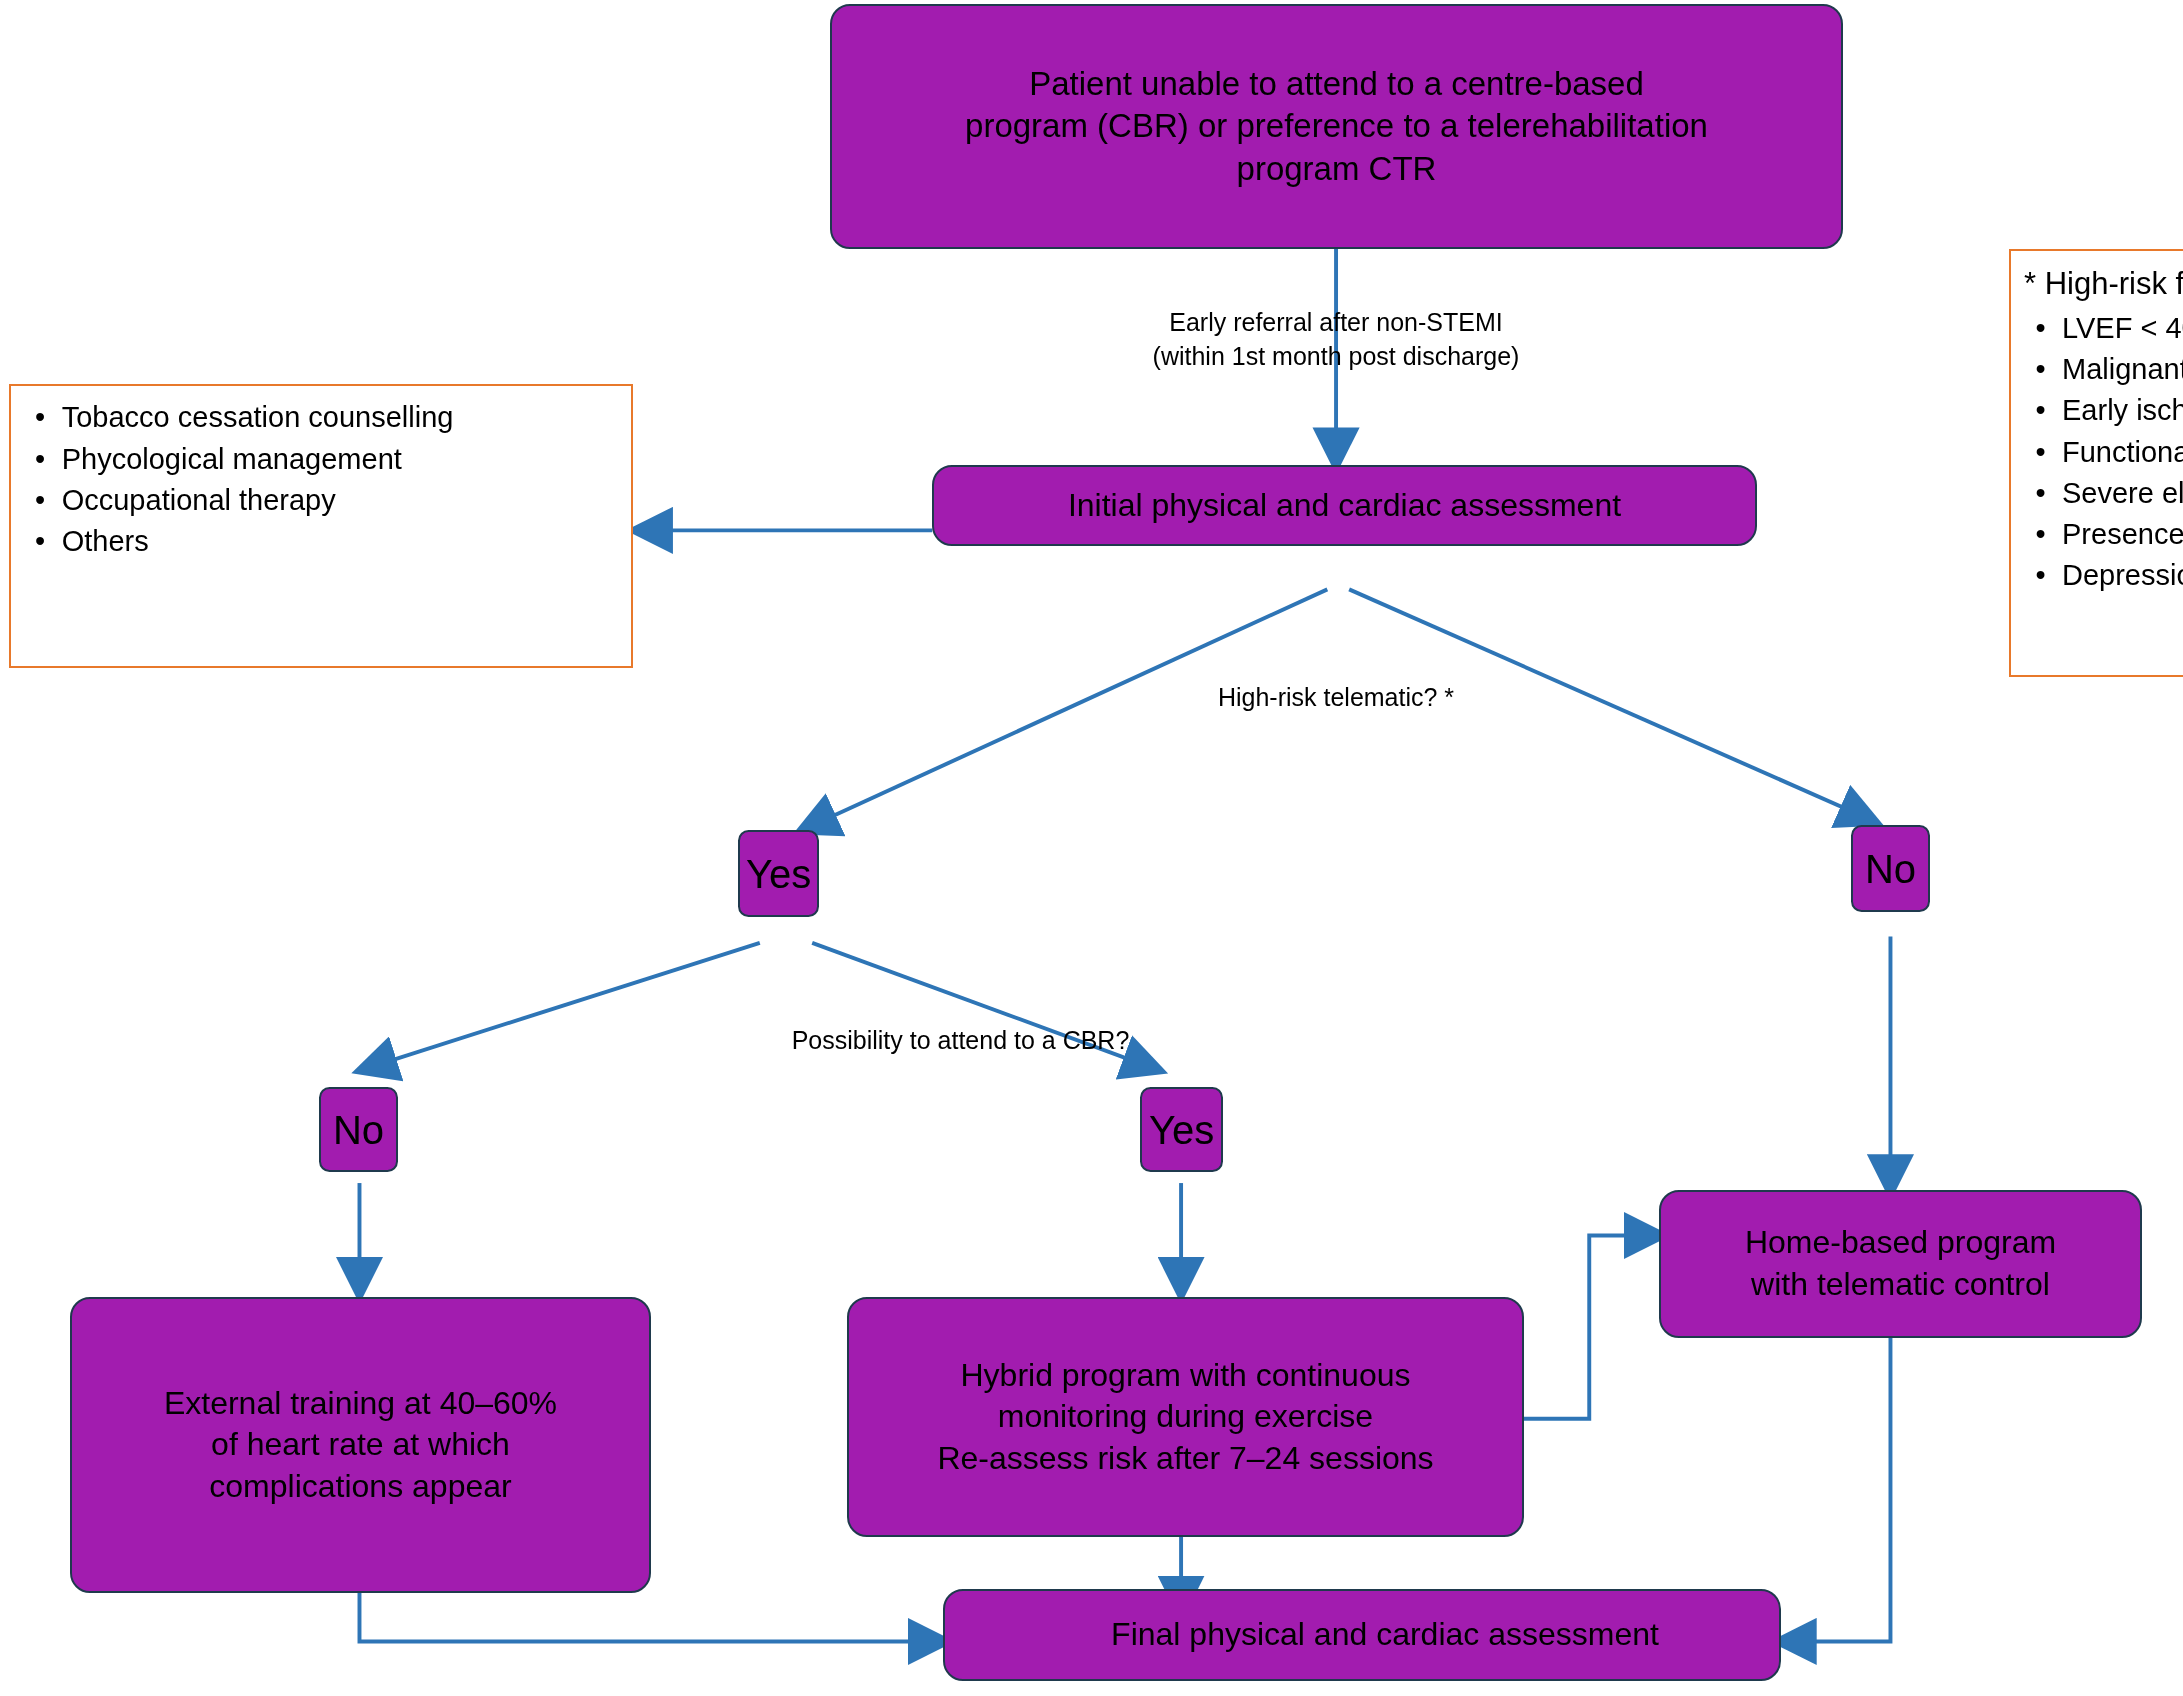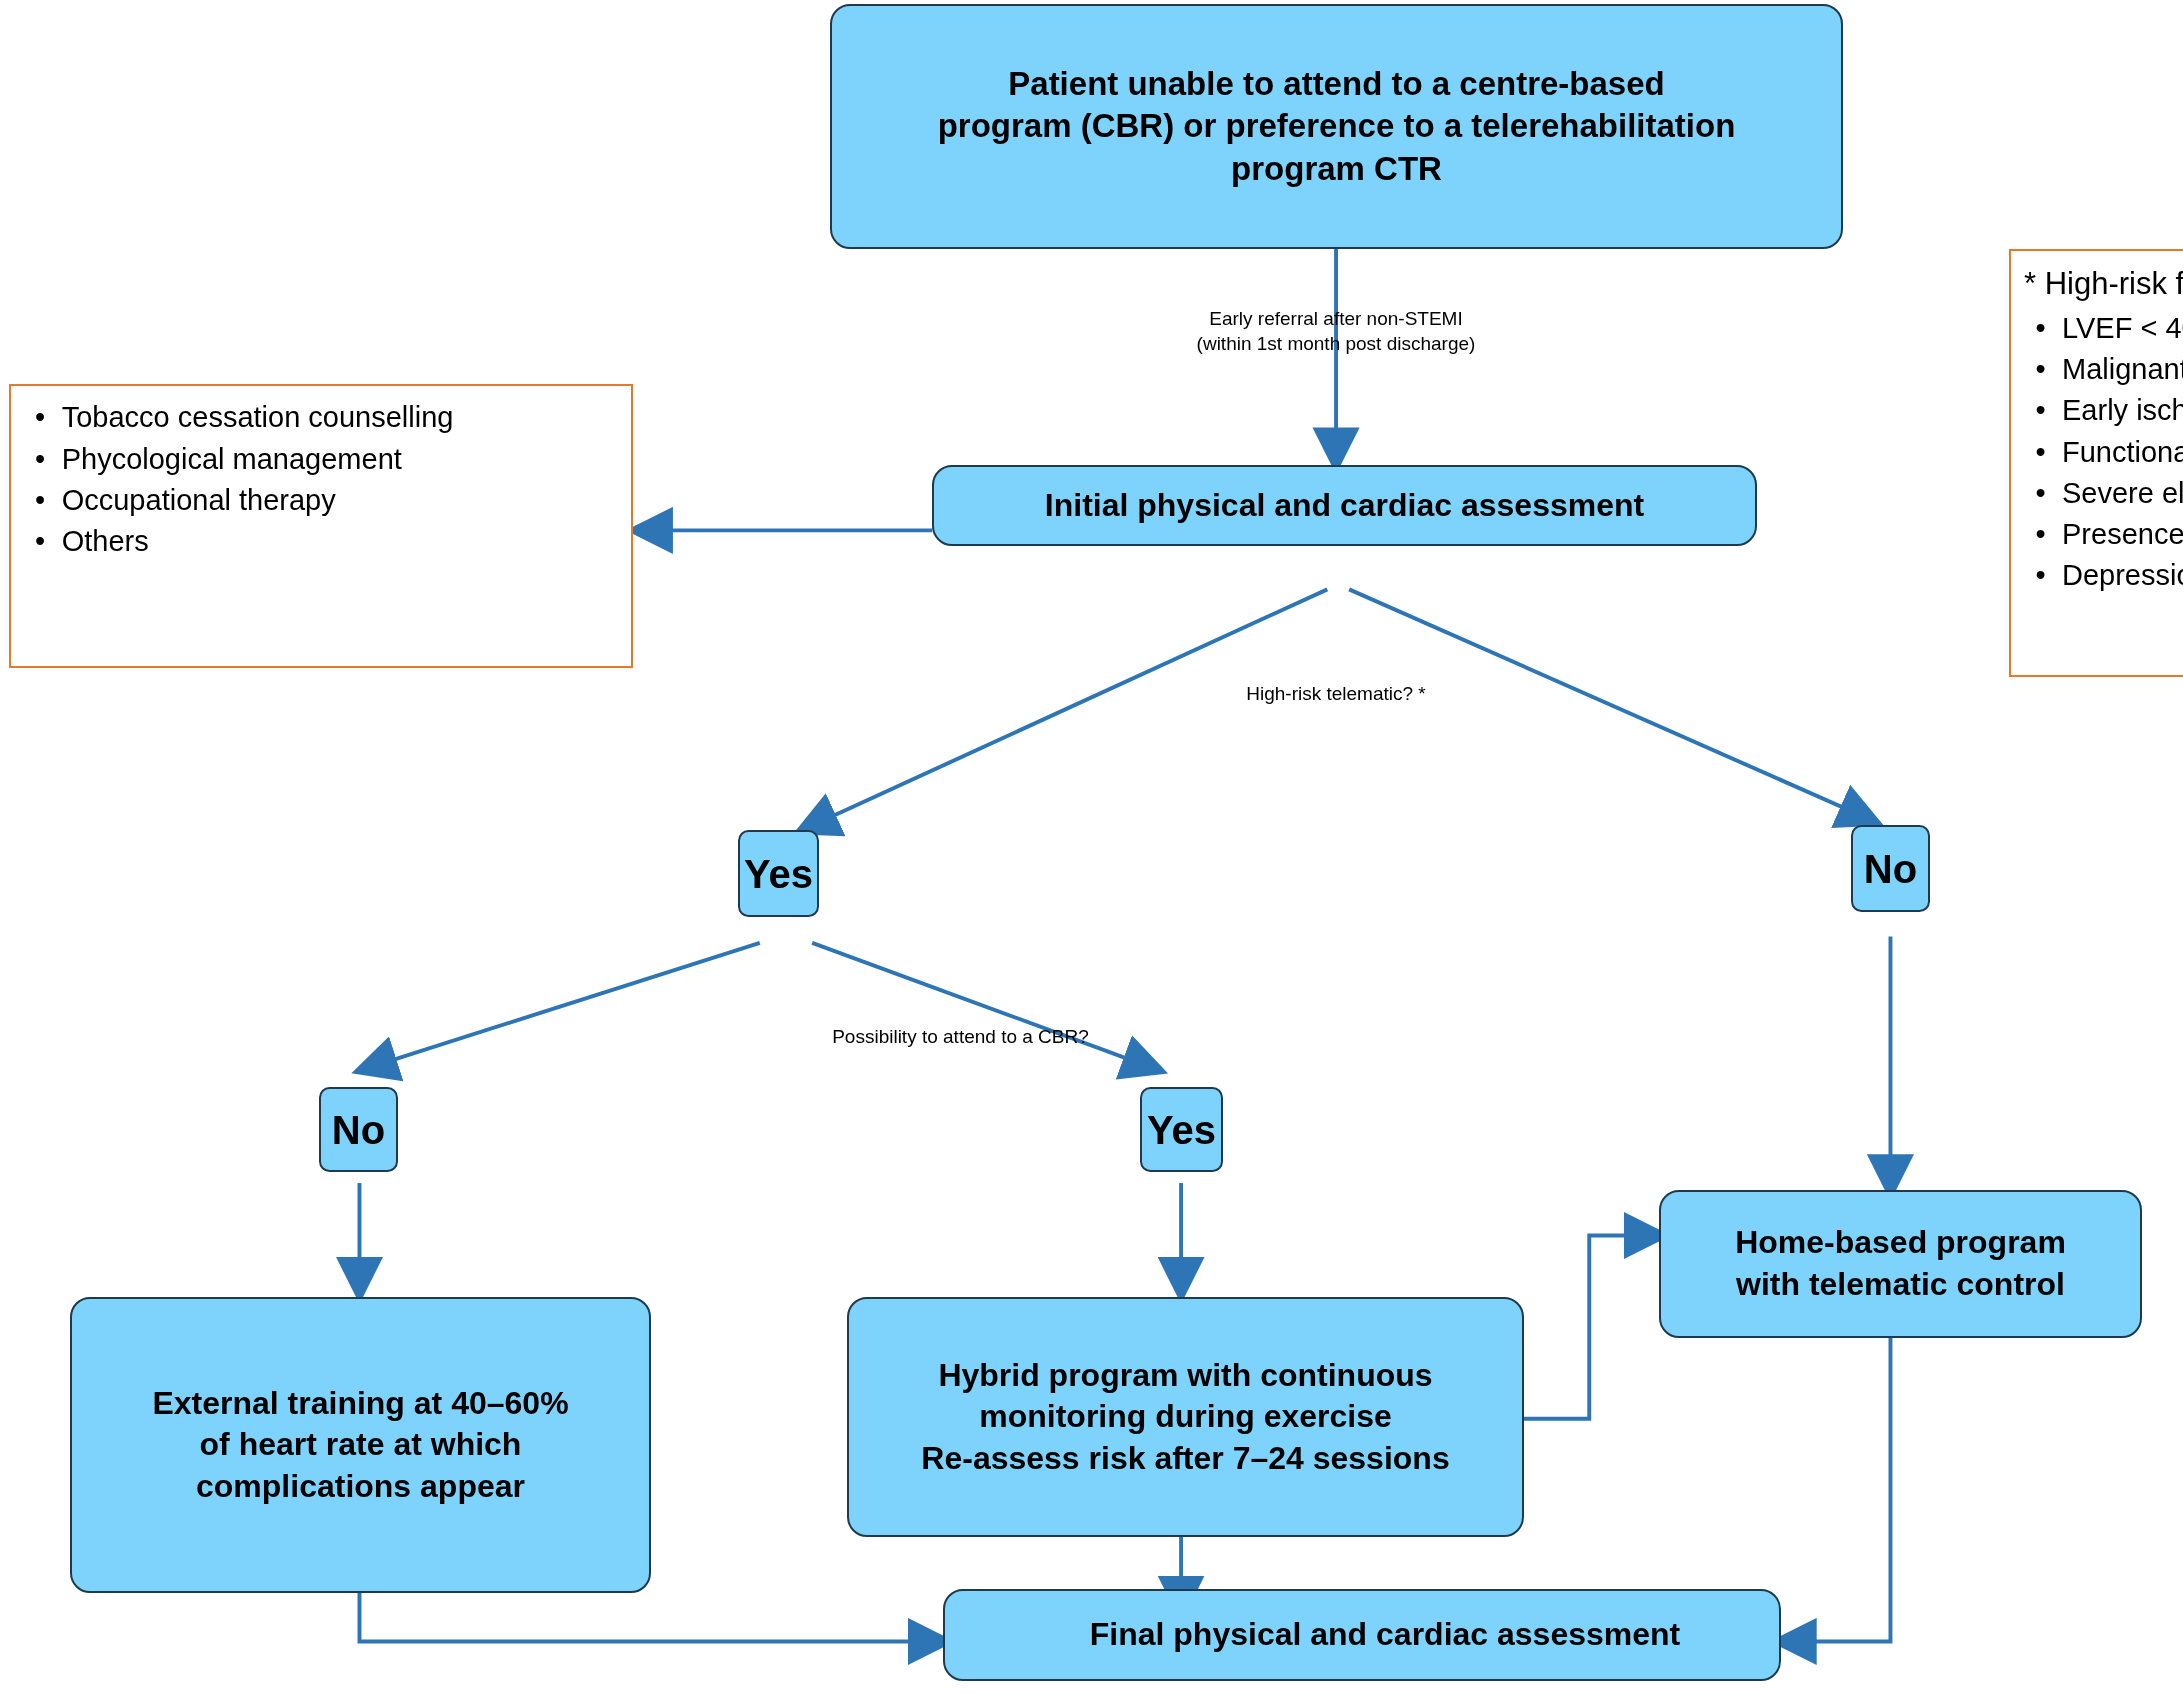--- a/index.html
+++ b/index.html
@@ -24,28 +24,27 @@
     top: 0;
     width: 2690px;
     height: 1696px;
     pointer-events: none;
   }
   .node {
     position: absolute;
     box-sizing: border-box;
     border: 2.6px solid #1f3a4d;
     border-radius: 20px;
-    background: #7dd3fc;
+    background: #a21caf;
     display: flex;
     align-items: center;
     justify-content: center;
     text-align: center;
     line-height: 1.30;
     color: #000000;
-    font-weight: bold;
   }
   .node .txt {
     display: block;
     white-space: pre-line;
     padding: 0 11.4px;
   }
   .big-node { font-size: 33px; }
   .mid-node { font-size: 32px; }
   .yn {
     font-size: 40px;
@@ -79,21 +78,21 @@
     font-size: 29px;
   }
   .callout .cal-title {
     font-size: 31px;
     line-height: 1.42;
     margin-bottom: 1.7px;
     white-space: pre;
   }
   .edge-label {
     position: absolute;
-    font-size: 19px;
+    font-size: 25px;
     line-height: 1.34;
     text-align: center;
     white-space: pre-line;
     color: #000000;
   }
 </style>
 </head>
 <body>
 
 <div id="stage">

